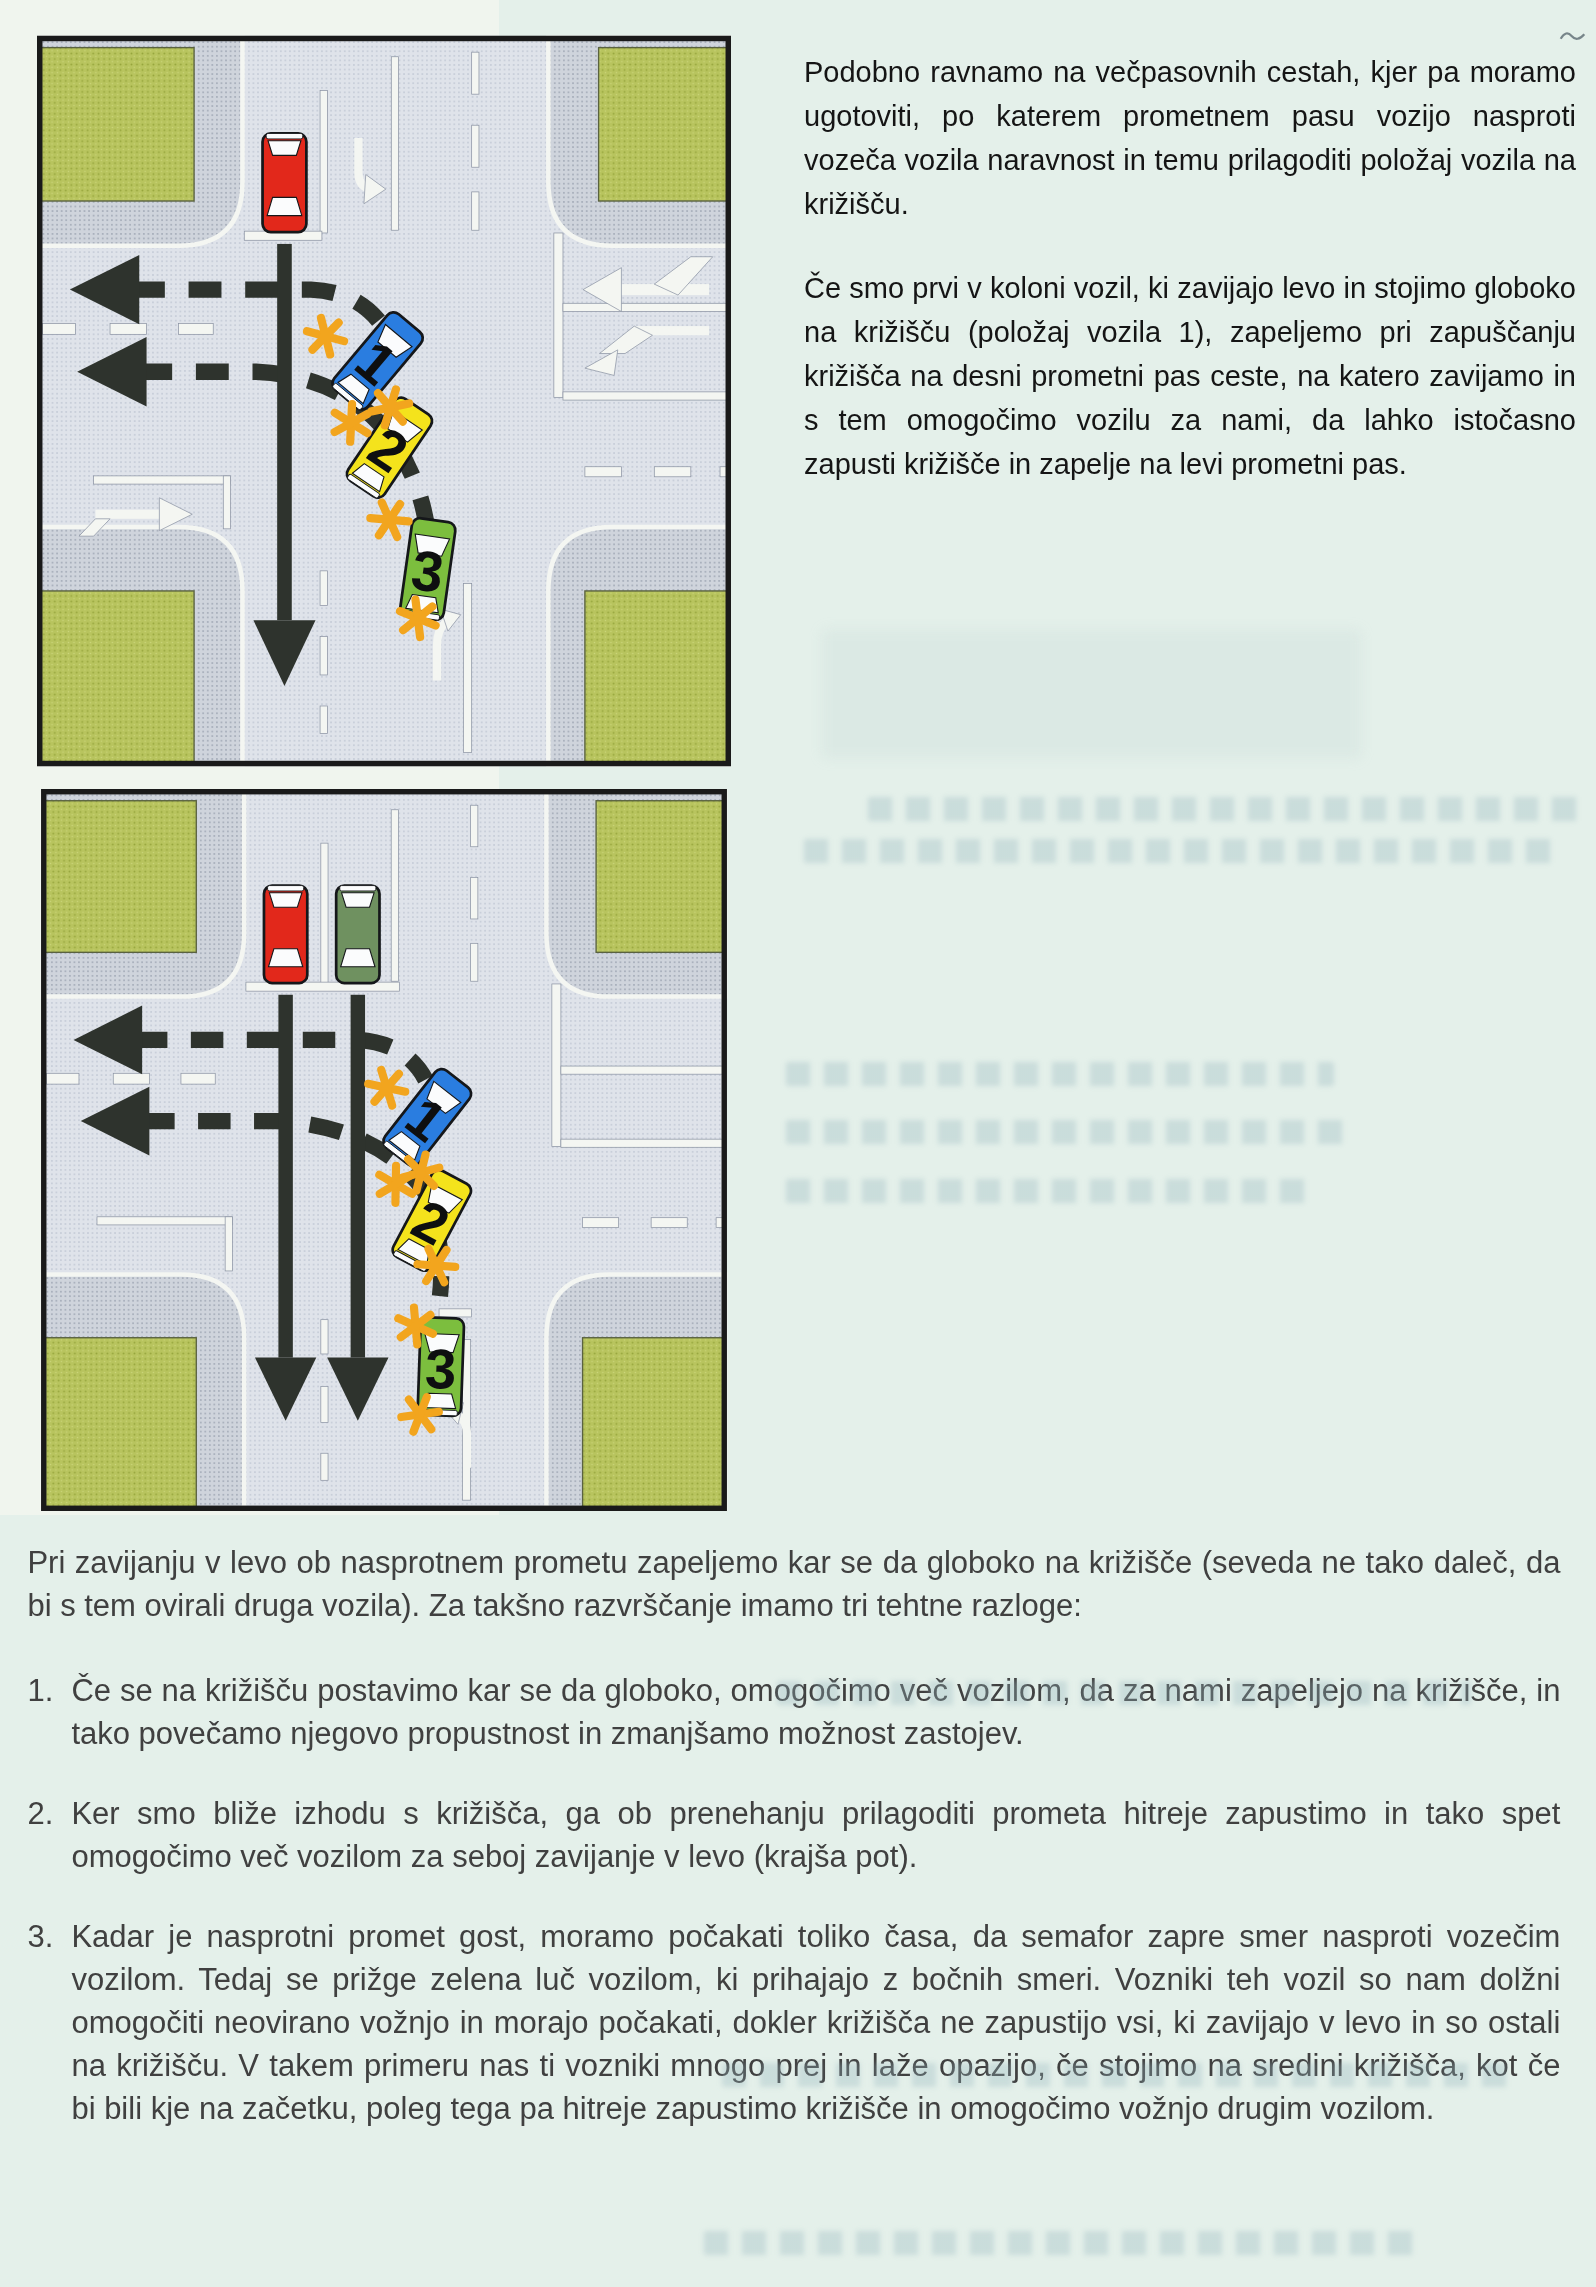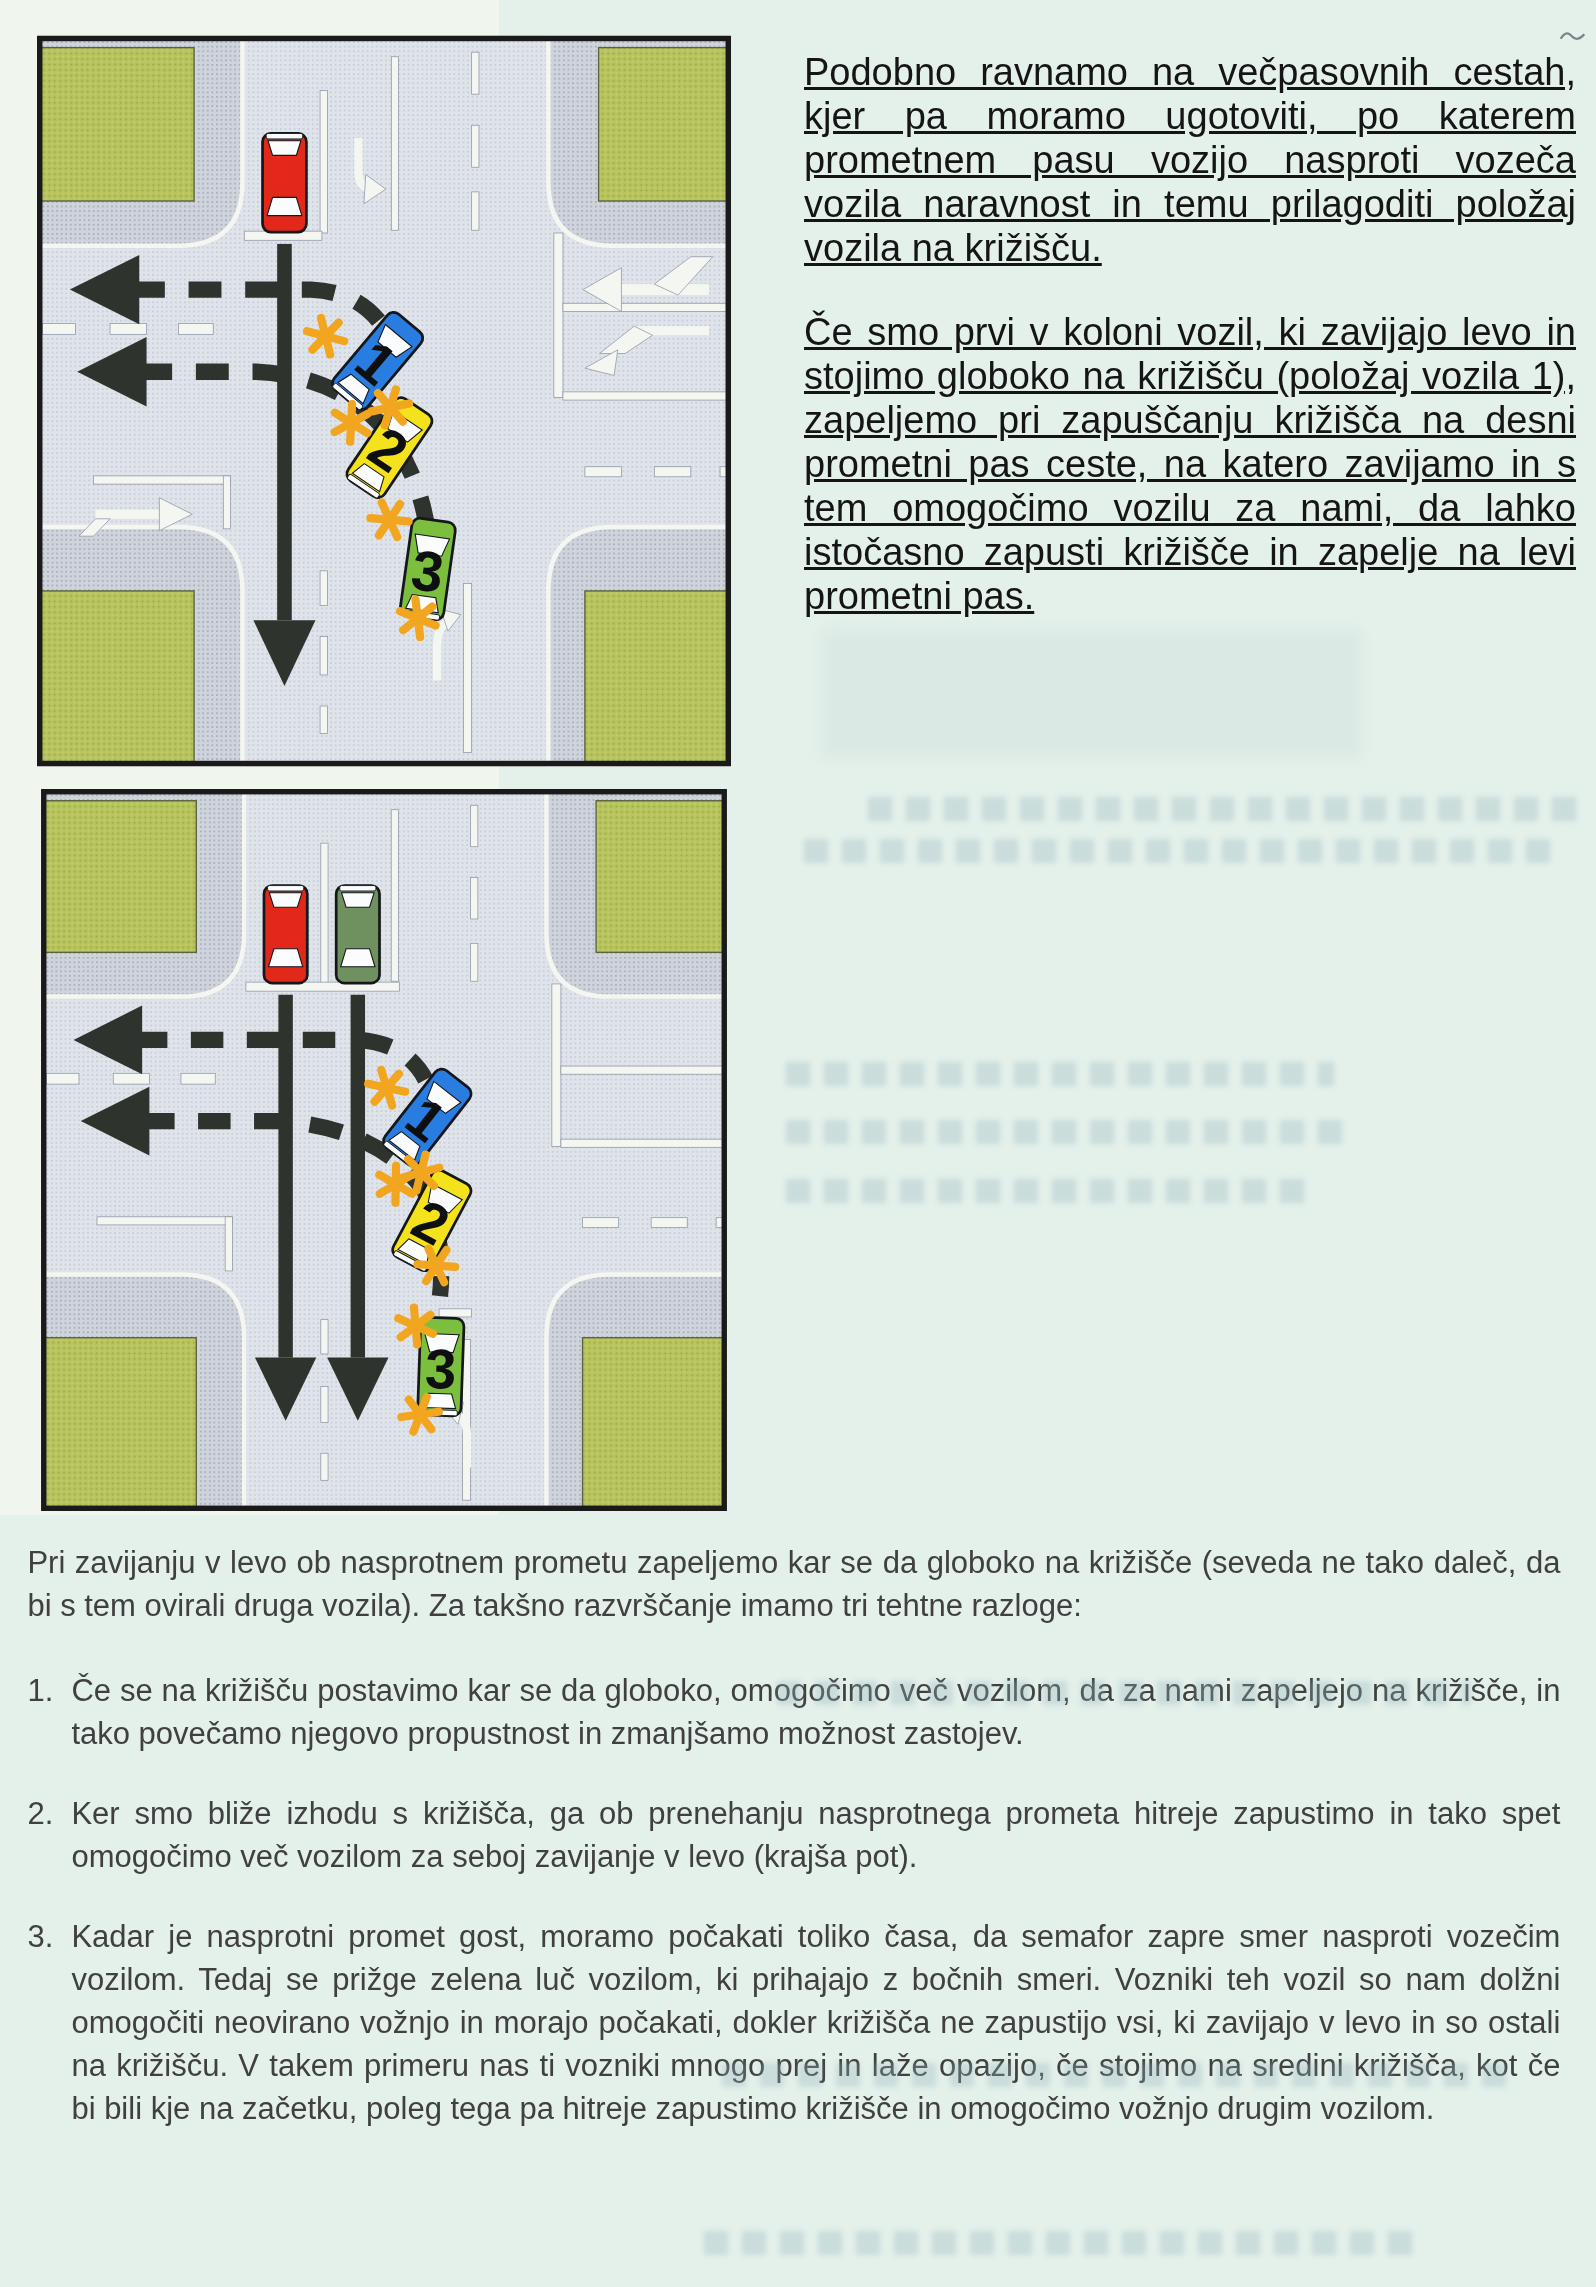--- a/index.html
+++ b/index.html
@@ -7,21 +7,21 @@
     position:relative; width:1596px; height:2287px; overflow:hidden;
     background:#e4f0ea;
     font-family:"Liberation Sans", sans-serif;
   }
   .left-panel{position:absolute;left:0;top:0;width:499px;height:1515px;background:#f0f5ee;}
   .diagram{position:absolute;left:37px;}
   #diagram1{top:32px;width:694px;height:738px;}
   #diagram2{top:789px;width:694px;height:722px;}
   .right-col{
     position:absolute;left:804px;top:50px;width:772px;
-    font-size:38px;line-height:44px;text-align:justify;color:#151515;text-decoration:underline;
+    font-size:29px;line-height:44px;text-align:justify;color:#151515;
   }
   .right-col p{margin:0;}
   .right-col p.p2{margin-top:40px;}
   .bottom-text{
     position:absolute;left:27.4px;top:1541px;width:1533px;
     font-size:31px;line-height:43px;text-align:justify;color:#404040;
   }
   .bottom-text .intro{margin:0 0 42px 0;}
   .item{margin-top:37px;padding-left:44px;}
   .num{display:inline-block;width:44px;margin-left:-44px;}
@@ -296,21 +296,21 @@
     <p>Podobno ravnamo na večpasovnih cestah, kjer pa moramo ugotoviti, po katerem prometnem pasu vozijo nasproti vozeča vozila naravnost in temu prilagoditi položaj vozila na križišču.</p>
     <p class="p2">Če smo prvi v koloni vozil, ki zavijajo levo in stojimo globoko na križišču (položaj vozila 1), zapeljemo pri zapuščanju križišča na desni prometni pas ceste, na katero zavijamo in s tem omogočimo vozilu za nami, da lahko istočasno zapusti križišče in zapelje na levi prometni pas.</p>
   </div>
 
   <div class="bottom-text">
     <p class="intro">Pri zavijanju v levo ob nasprotnem prometu zapeljemo kar se da globoko na križišče (seveda ne tako daleč, da bi s tem ovirali druga vozila). Za takšno razvrščanje imamo tri tehtne razloge:</p>
     <div class="item">
       <span class="num">1.</span><span>Če se na križišču postavimo kar se da globoko, omogočimo več vozilom, da za nami zapeljejo na križišče, in tako povečamo njegovo propustnost in zmanjšamo možnost zastojev.</span>
     </div>
     <div class="item">
-      <span class="num">2.</span><span>Ker smo bliže izhodu s križišča, ga ob prenehanju nasprotnega prometa hitreje zapustimo in tako spet omogočimo več vozilom za seboj zavijanje v levo (krajša pot).</span>
+      <span class="num">2.</span><span>Ker smo bliže izhodu s križišča, ga ob prenehanju prilagoditi prometa hitreje zapustimo in tako spet omogočimo več vozilom za seboj zavijanje v levo (krajša pot).</span>
     </div>
     <div class="item">
       <span class="num">3.</span><span>Kadar je nasprotni promet gost, moramo počakati toliko časa, da semafor zapre smer nasproti vozečim vozilom. Tedaj se prižge zelena luč vozilom, ki prihajajo z bočnih smeri. Vozniki teh vozil so nam dolžni omogočiti neovirano vožnjo in morajo počakati, dokler križišča ne zapustijo vsi, ki zavijajo v levo in so ostali na križišču. V takem primeru nas ti vozniki mnogo prej in laže opazijo, če stojimo na sredini križišča, kot če bi bili kje na začetku, poleg tega pa hitreje zapustimo križišče in omogočimo vožnjo drugim vozilom.</span>
     </div>
   </div>
 
   <div class="ghost-patch" style="left:822px;top:630px;width:539px;height:128px;"></div>
   <div class="ghost" style="left:868px;top:797px;width:713px;"></div>
   <div class="ghost" style="left:804px;top:839px;width:749px;"></div>
   <div class="ghost" style="left:786px;top:1062px;width:548px;"></div>

